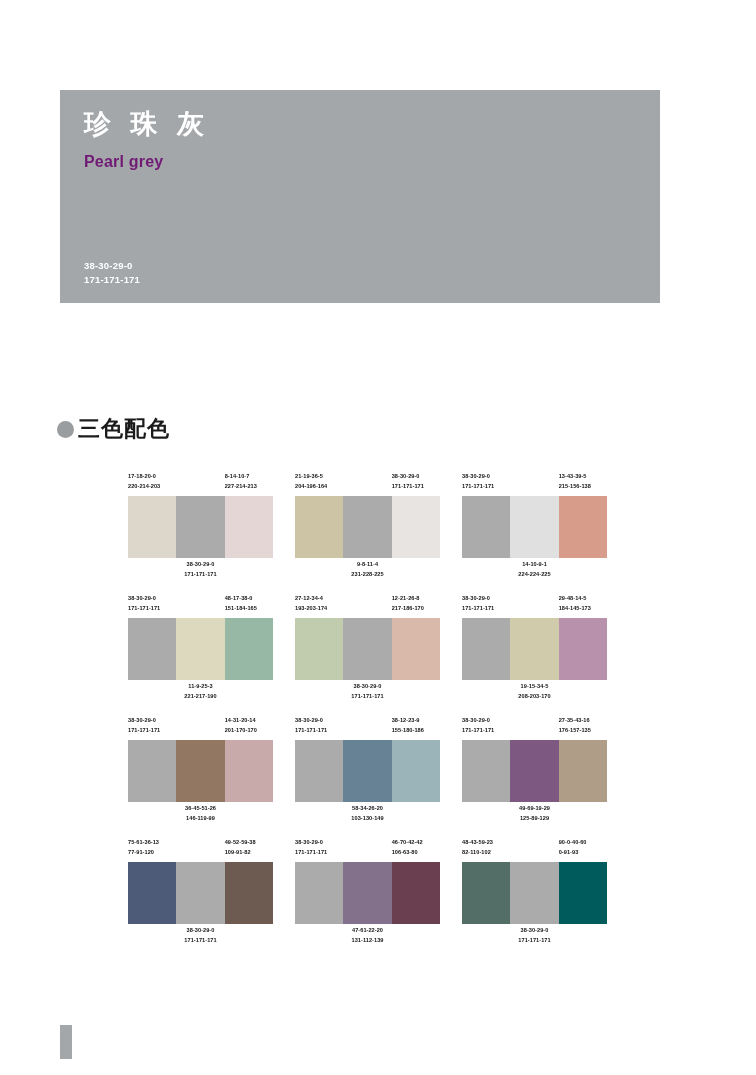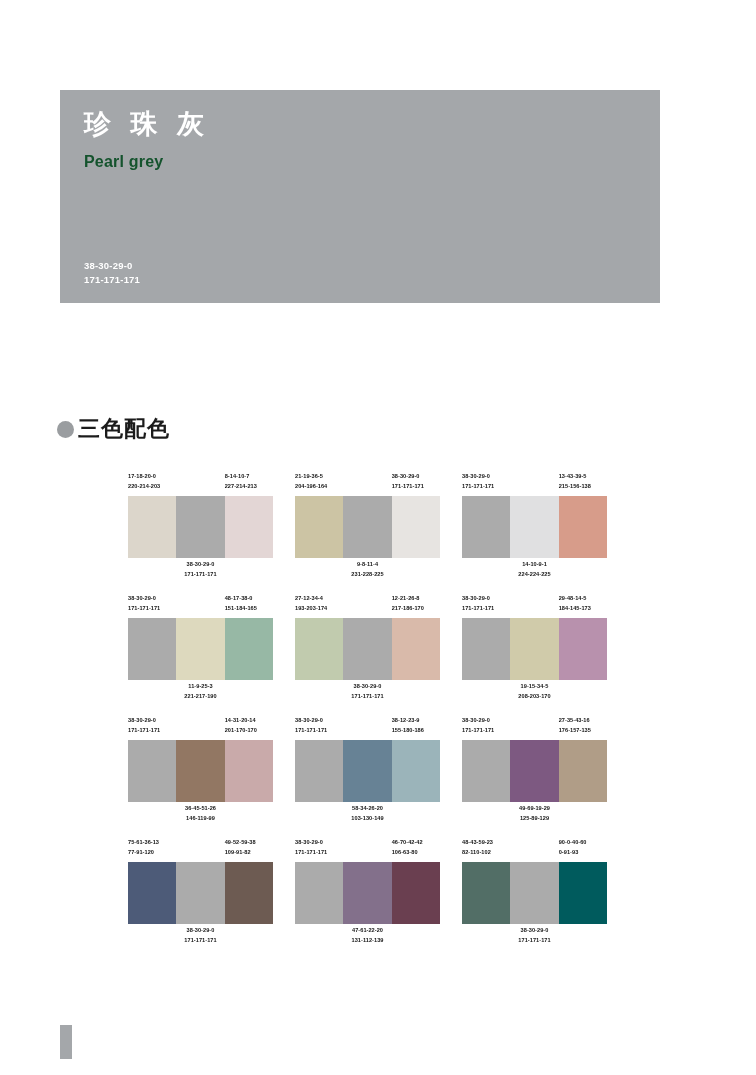--- a/index.html
+++ b/index.html
@@ -35,21 +35,21 @@
     letter-spacing: 6px;
     line-height: 1.2;
     white-space: nowrap;
   }
   #hero-en {
     position: absolute;
     left: 24px;
     top: 63px;
     font-size: 16px;
     font-weight: bold;
-    color: #14532d;
+    color: #701a75;
     letter-spacing: 0.2px;
     white-space: nowrap;
   }
   #hero-codes {
     position: absolute;
     left: 24px;
     bottom: 16px;
     font-size: 9.5px;
     font-weight: bold;
     color: #ffffff;

